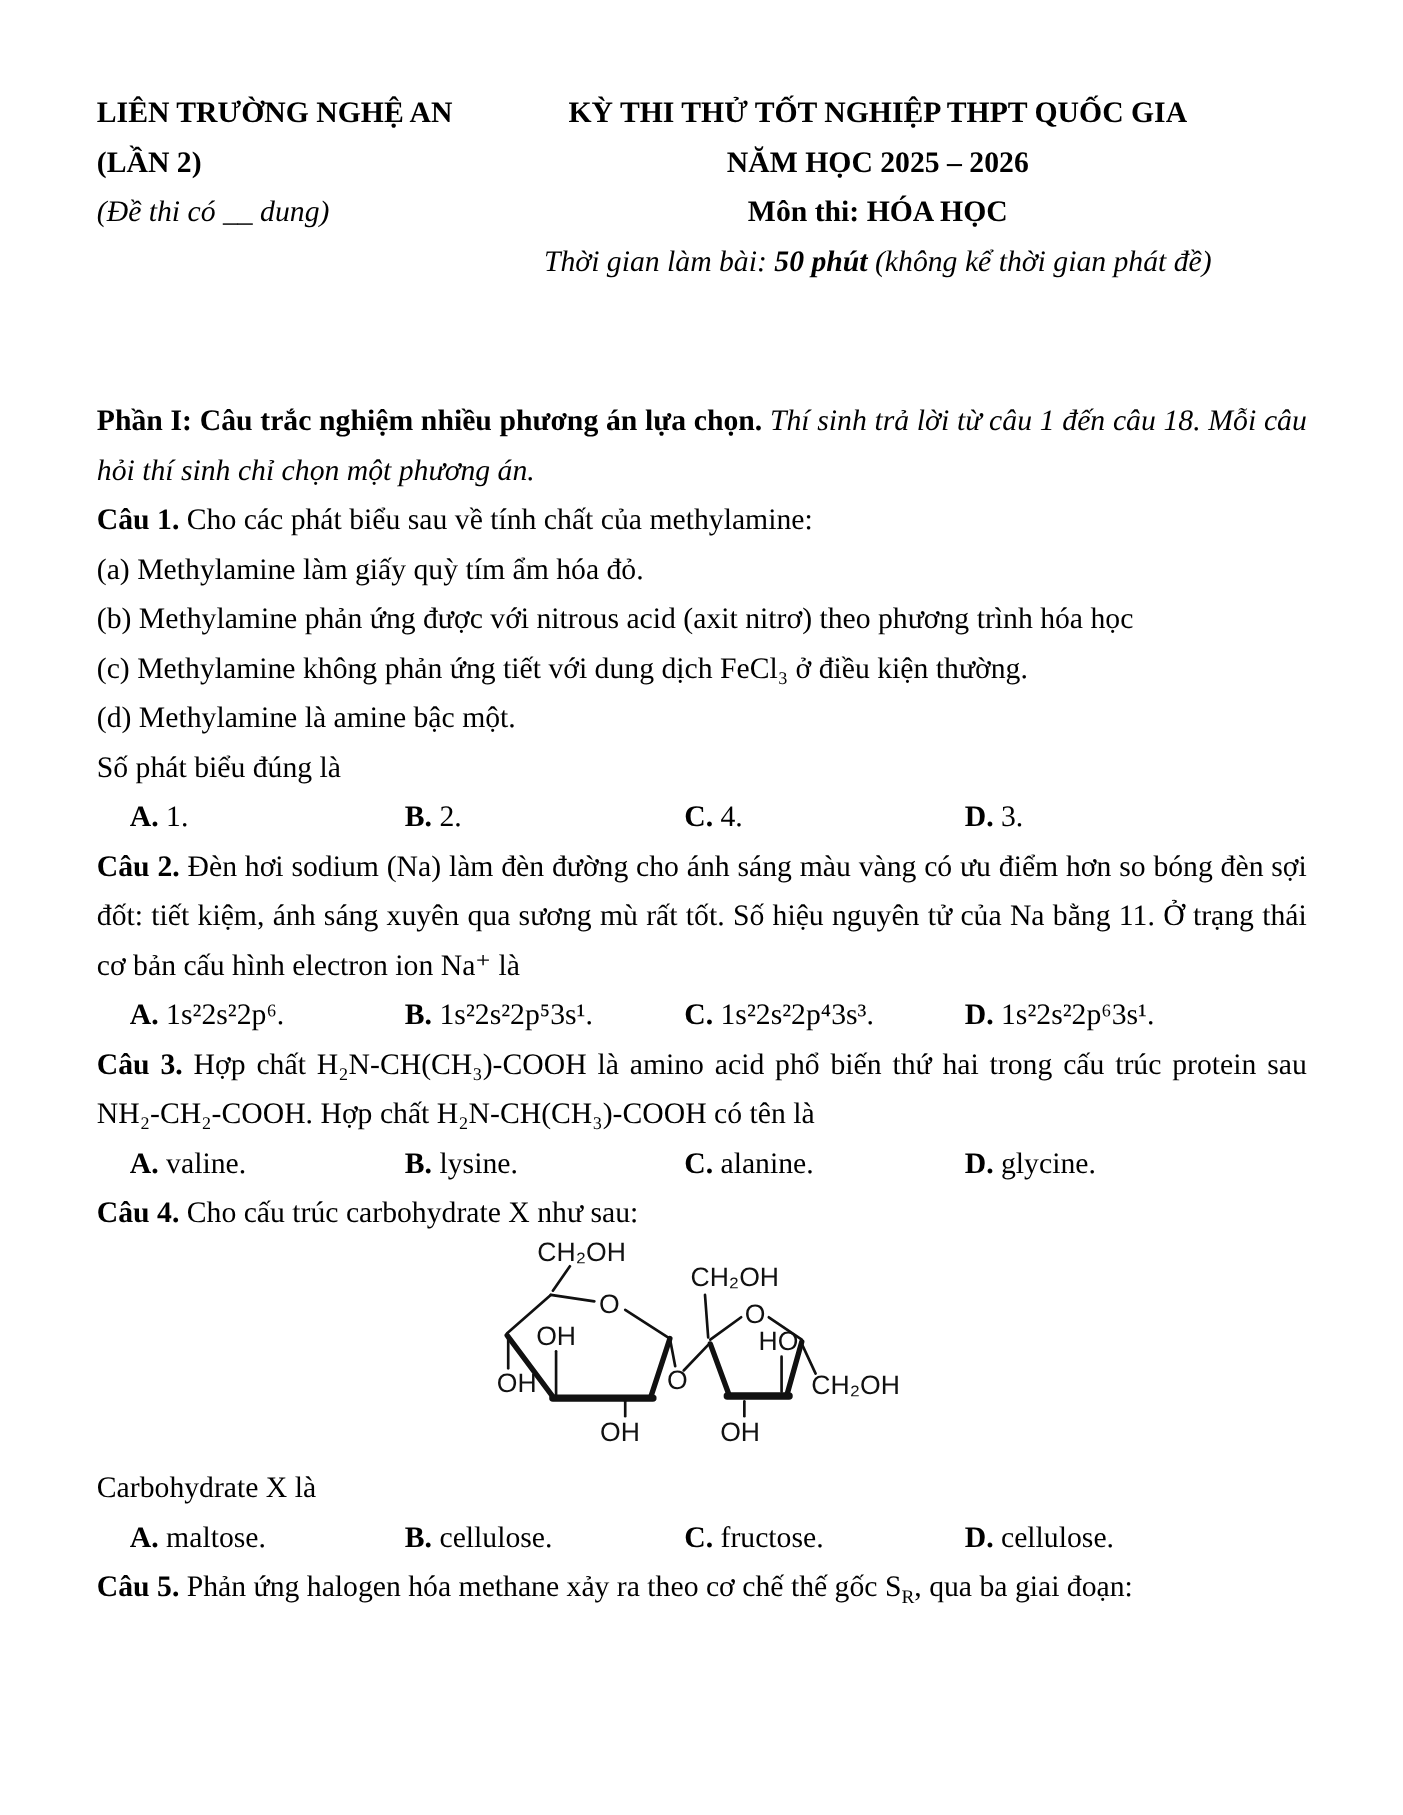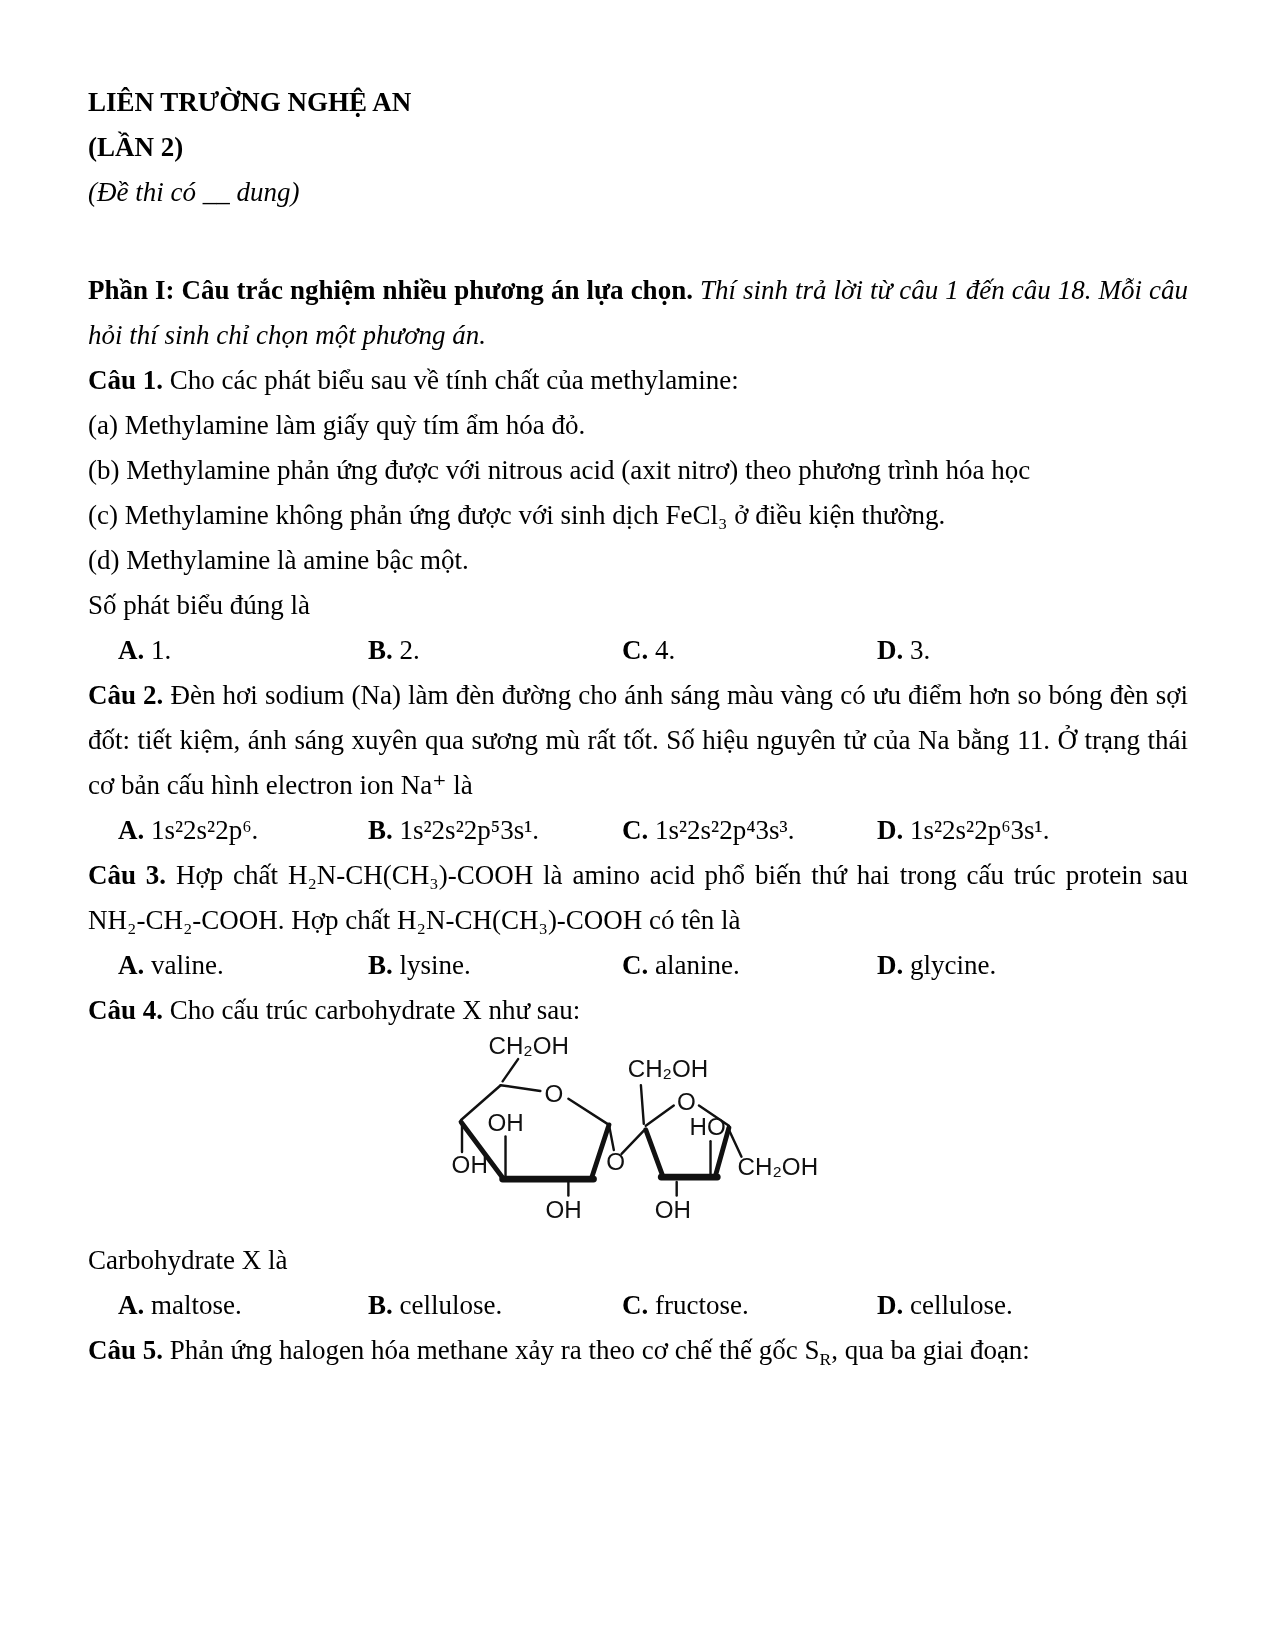--- a/index.html
+++ b/index.html
@@ -8,50 +8,56 @@
     font-family:"Liberation Serif","DejaVu Serif",serif;
     font-size:27px;
   }
   .page { padding:80px 87px 0 88px; box-sizing:border-box; }
   p { margin:0; line-height:45px; }
   .b { font-weight:700; }
   .i { font-style:italic; }
   .hdr { display:flex; }
   .hdr-left { width:360px; text-align:left; }
   .hdr-right { width:700px; text-align:center; }
-  .content { margin-top:53px; }
+  .content { margin-top:100px; }
   .just { text-align:justify; }
   .center { text-align:center; }
   .opts { display:grid; grid-template-columns:250px 254px 255px auto; padding-left:30px; line-height:45px; }
   .sub { font-size:0.65em; vertical-align:sub; }
   .structure-wrap { height:205px; display:flex; justify-content:center; align-items:flex-end; }
   svg text { font-family:"Liberation Sans","DejaVu Sans",sans-serif; font-size:25px; fill:#111; }
   svg line { stroke:#111; stroke-linecap:round; }
 </style>
 </head>
 <body>
 
 <div class="page">
 
   <div class="hdr">
     <div class="hdr-left">
       <p class="b">LIÊN TRƯỜNG NGHỆ AN</p>
       <p class="b">(LẦN 2)</p>
       <p class="i">(Đề thi có __ dung)</p>
     </div>
+    <div class="hdr-right">
+      <p class="b">KỲ THI THỬ TỐT NGHIỆP THPT QUỐC GIA</p>
+      <p class="b">NĂM HỌC 2025 – 2026</p>
+      <p class="b">Môn thi: HÓA HỌC</p>
+      <p class="i"><span>Thời gian làm bài: </span><span class="b">50 phút</span><span> (không kể thời gian phát đề)</span></p>
+    </div>
   </div>
 
   <div class="content">
 
     <p class="just"><span class="b">Phần I: Câu trắc nghiệm nhiều phương án lựa chọn.</span><span class="i"> Thí sinh trả lời từ câu 1 đến câu 18. Mỗi câu hỏi thí sinh chỉ chọn một phương án.</span></p>
 
     <p><span class="b">Câu 1.</span><span> Cho các phát biểu sau về tính chất của methylamine:</span></p>
     <p>(a) Methylamine làm giấy quỳ tím ẩm hóa đỏ.</p>
     <p>(b) Methylamine phản ứng được với nitrous acid (axit nitrơ) theo phương trình hóa học</p>
-    <p>(c) Methylamine không phản ứng được với sinh dịch FeCl₃ ở điều kiện thường.</p>
+    <p>(c) Methylamine không phản ứng tiết với dung dịch FeCl₃ ở điều kiện thường.</p>
     <p>(d) Methylamine là amine bậc một.</p>
     <p>Số phát biểu đúng là</p>
     <div class="opts">
       <span><b>A.</b><span> 1.</span></span>
       <span><b>B.</b><span> 2.</span></span>
       <span><b>C.</b><span> 4.</span></span>
       <span><b>D.</b><span> 3.</span></span>
     </div>
 
     <p class="just"><span class="b">Câu 2.</span><span> Đèn hơi sodium (Na) làm đèn đường cho ánh sáng màu vàng có ưu điểm hơn so bóng đèn sợi đốt: tiết kiệm, ánh sáng xuyên qua sương mù rất tốt. Số hiệu nguyên tử của Na bằng 11. Ở trạng thái cơ bản cấu hình electron ion Na⁺ là</span></p>

